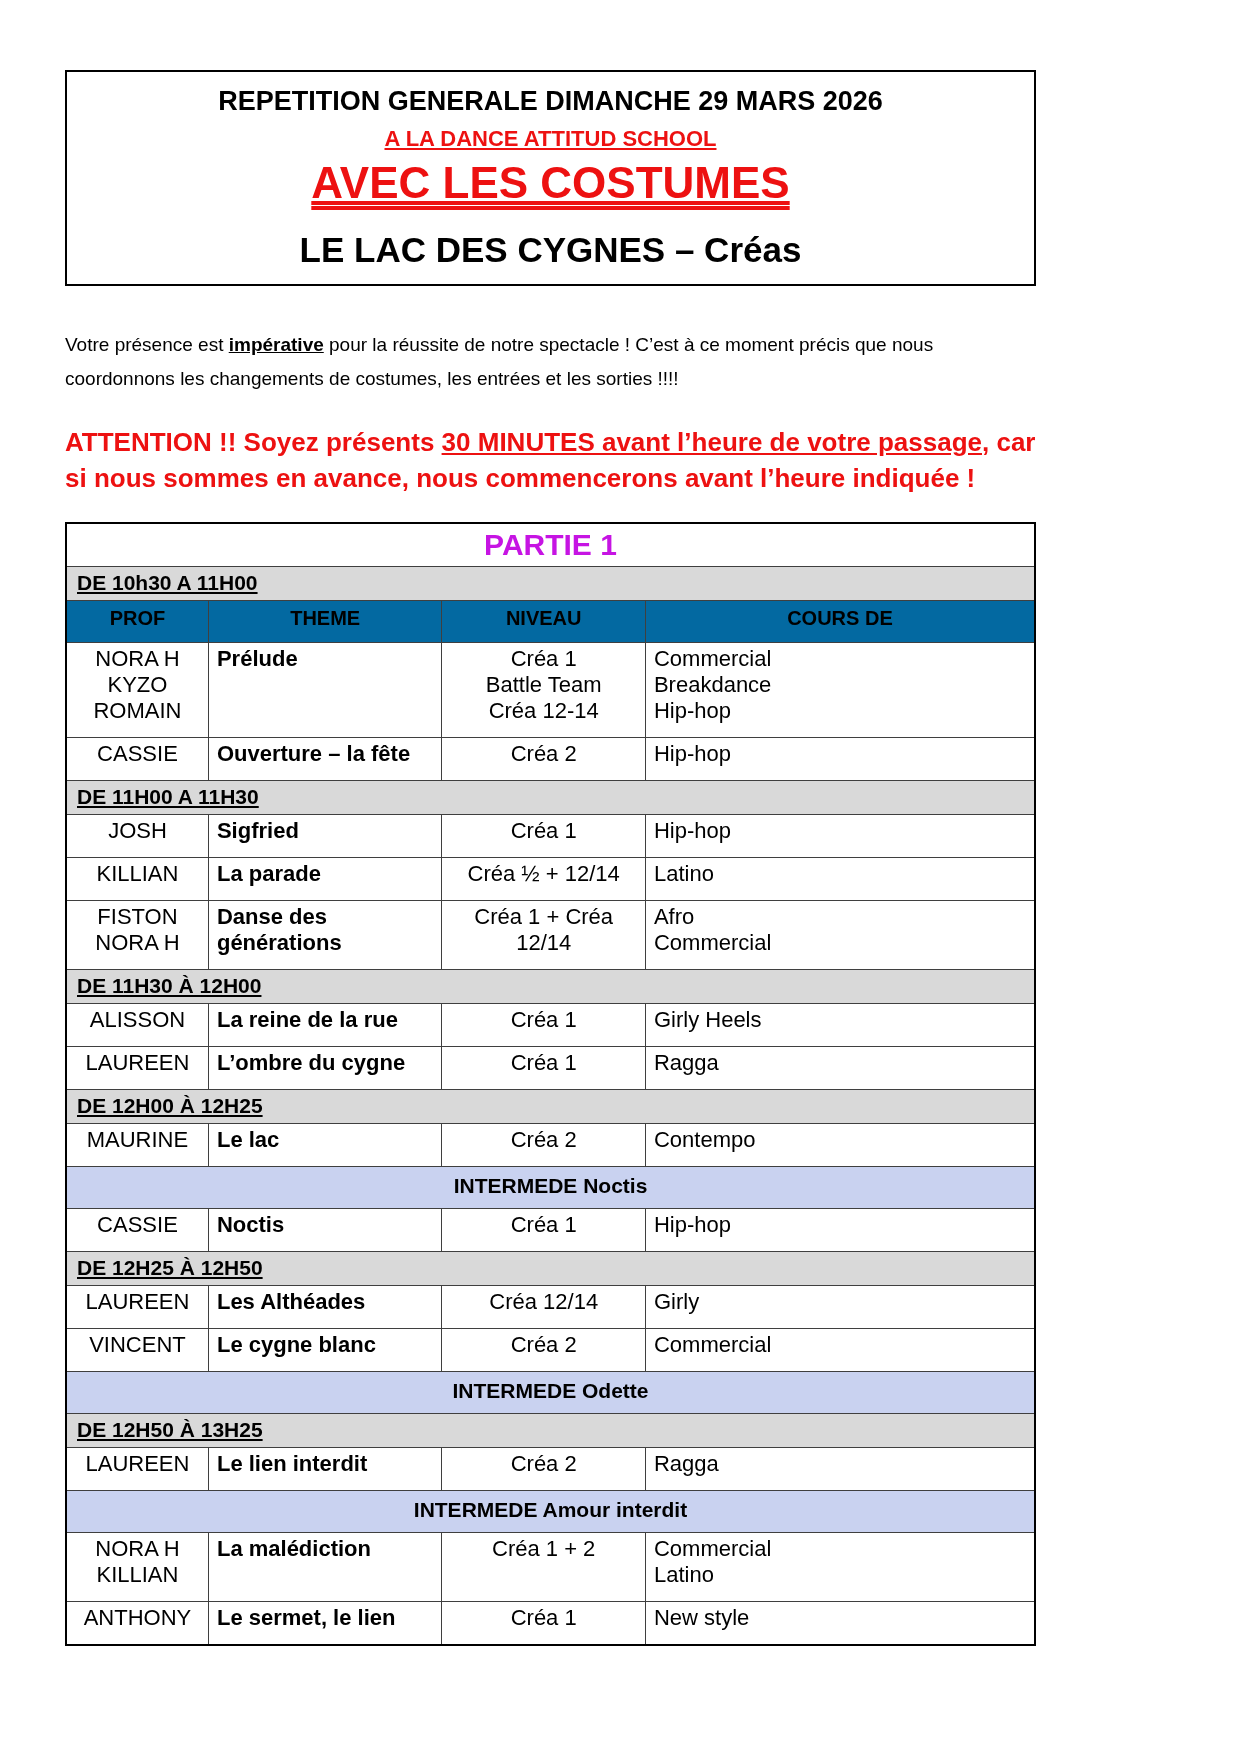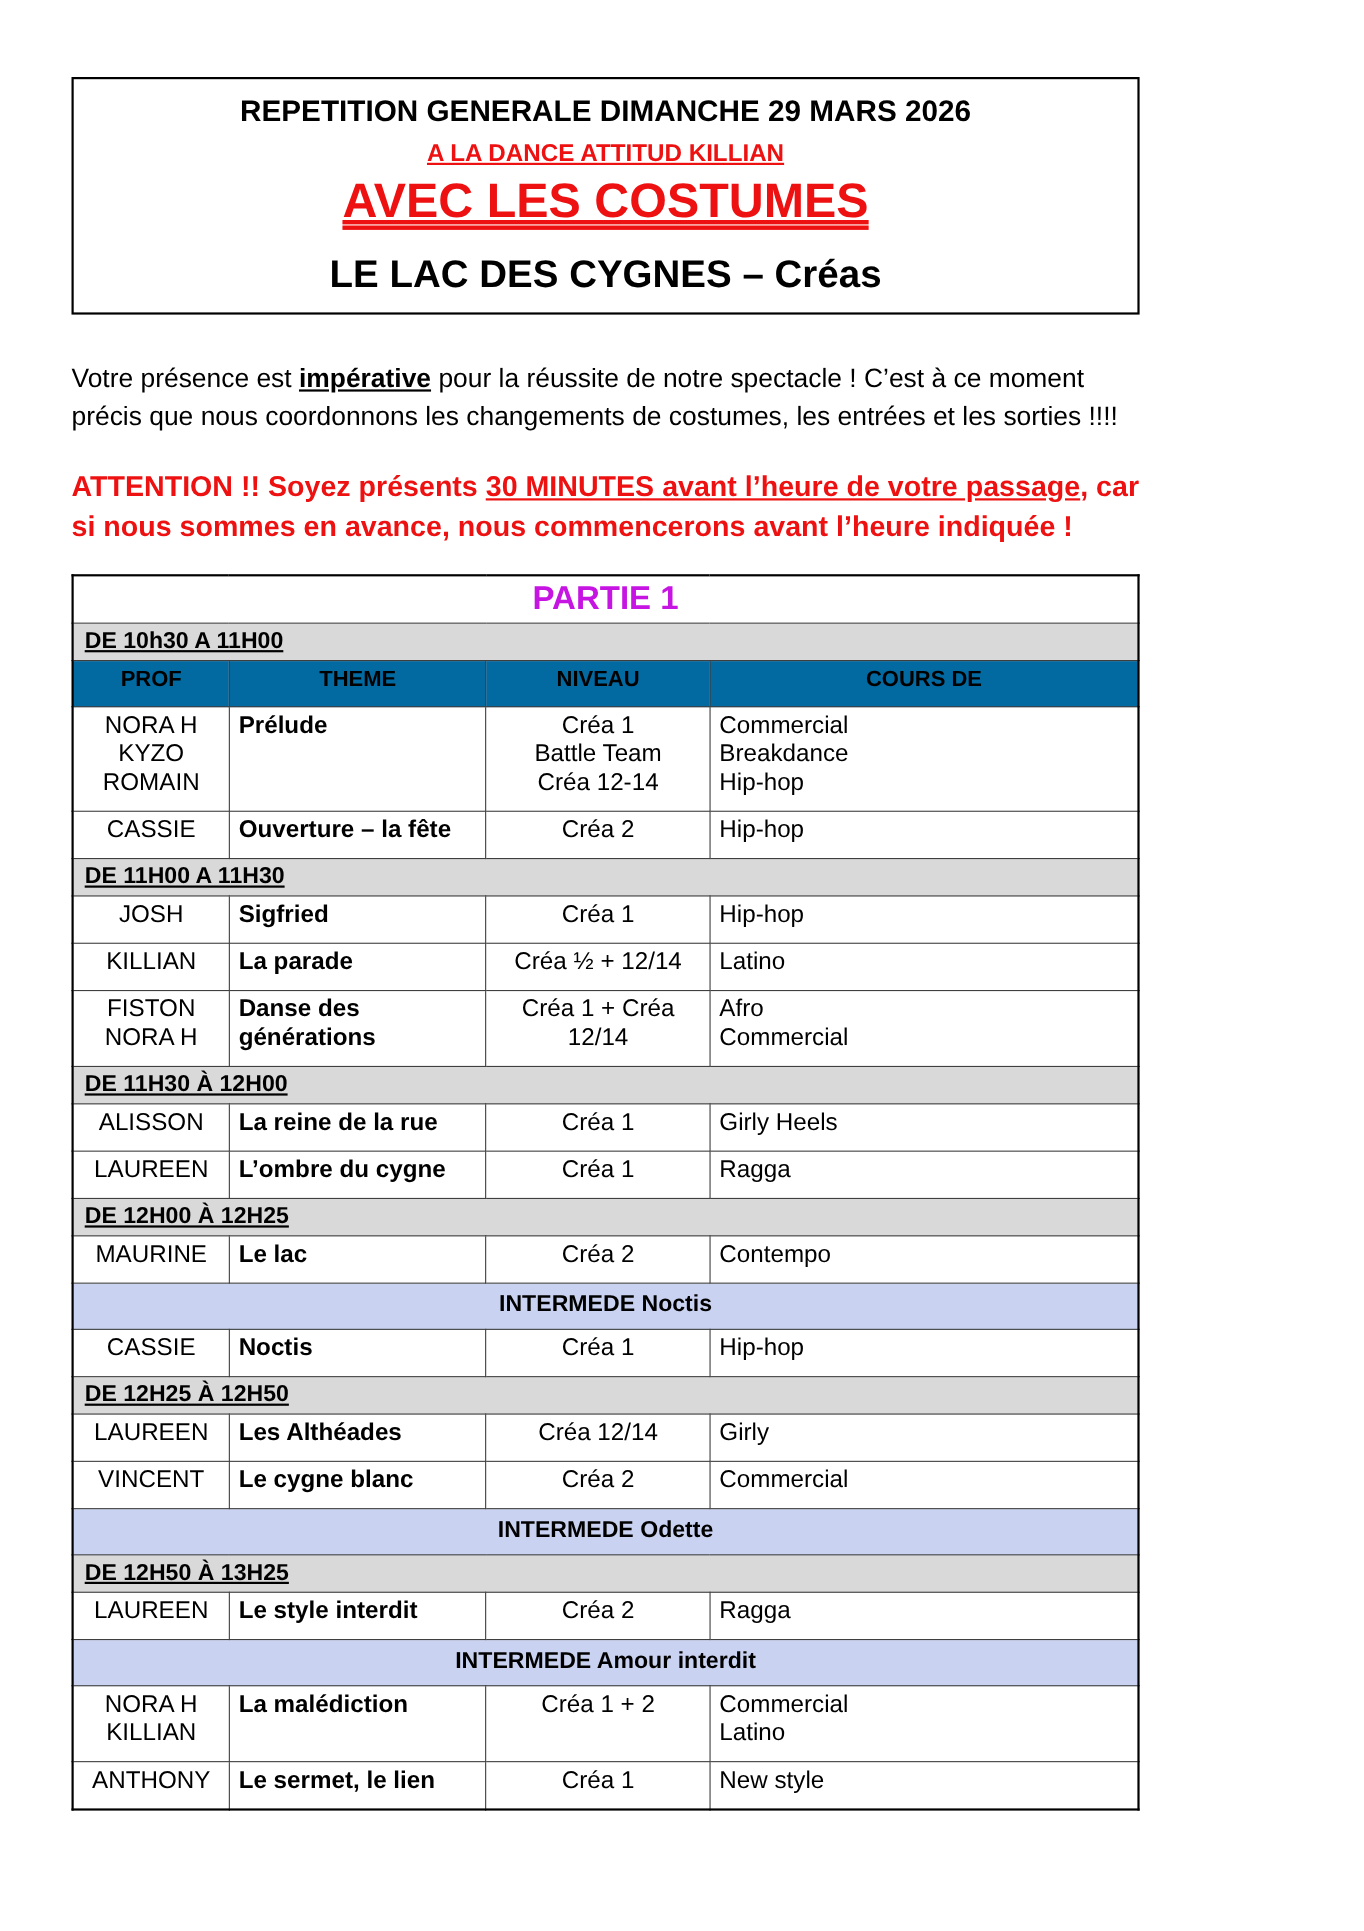--- a/index.html
+++ b/index.html
@@ -31,21 +31,21 @@
     font-size: 44px; font-weight: bold;
     color: var(--accent-red, #ED1111);
     text-decoration: underline double;
     text-decoration-color: var(--accent-red, #ED1111);
   }
   .hb-line4 { margin-top: 22px; font-size: 35px; font-weight: bold; }
 
   
   .intro {
     margin: 42px 0 0 0;
-    font-size: 24px; line-height: 34px;
+    font-size: 19px; line-height: 34px;
   }
   .intro .emph { font-weight: bold; text-decoration: underline; }
   .attention {
     margin: 28px 0 0 0;
     font-size: 26px; line-height: 36px;
     font-weight: bold;
     color: var(--accent-red, #ED1111);
   }
   .attention .underl { text-decoration: underline; }
 
@@ -106,21 +106,21 @@
     padding: 7px 0 10px 0;
   }
 </style>
 </head>
 <body>
 
 <div class="page">
 
   <div class="header-box">
     <div class="hb-line1">REPETITION GENERALE DIMANCHE 29 MARS 2026</div>
-    <div class="hb-line2">A LA DANCE ATTITUD KILLIAN</div>
+    <div class="hb-line2">A LA DANCE ATTITUD SCHOOL</div>
     <div class="hb-line3">AVEC LES COSTUMES</div>
     <div class="hb-line4">LE LAC DES CYGNES – Créas</div>
   </div>
 
   <p class="intro"><span>Votre présence est </span><span class="emph">impérative</span><span> pour la réussite de notre spectacle ! C’est à ce moment précis que nous coordonnons les changements de costumes, les entrées et les sorties !!!!</span></p>
 
   <p class="attention"><span>ATTENTION !! Soyez présents </span><span class="underl">30 MINUTES avant l’heure de votre passage</span><span>, car si nous sommes en avance, nous commencerons avant l’heure indiquée !</span></p>
 
   <table class="schedule">
     <colgroup>
@@ -232,21 +232,21 @@
           <td class="cours-cell">Commercial</td>
         </tr>
         <tr class="intermede-row">
           <td colspan="4">INTERMEDE Odette</td>
         </tr>
         <tr class="section-row">
           <td colspan="4"><span>DE 12H50 À 13H25</span></td>
         </tr>
         <tr class="data-row">
           <td class="prof-cell">LAUREEN</td>
-          <td class="theme-cell">Le style interdit</td>
+          <td class="theme-cell">Le lien interdit</td>
           <td class="niveau-cell">Créa 2</td>
           <td class="cours-cell">Ragga</td>
         </tr>
         <tr class="intermede-row">
           <td colspan="4">INTERMEDE Amour interdit</td>
         </tr>
         <tr class="data-row">
           <td class="prof-cell">NORA H
 KILLIAN</td>
           <td class="theme-cell">La malédiction</td>

